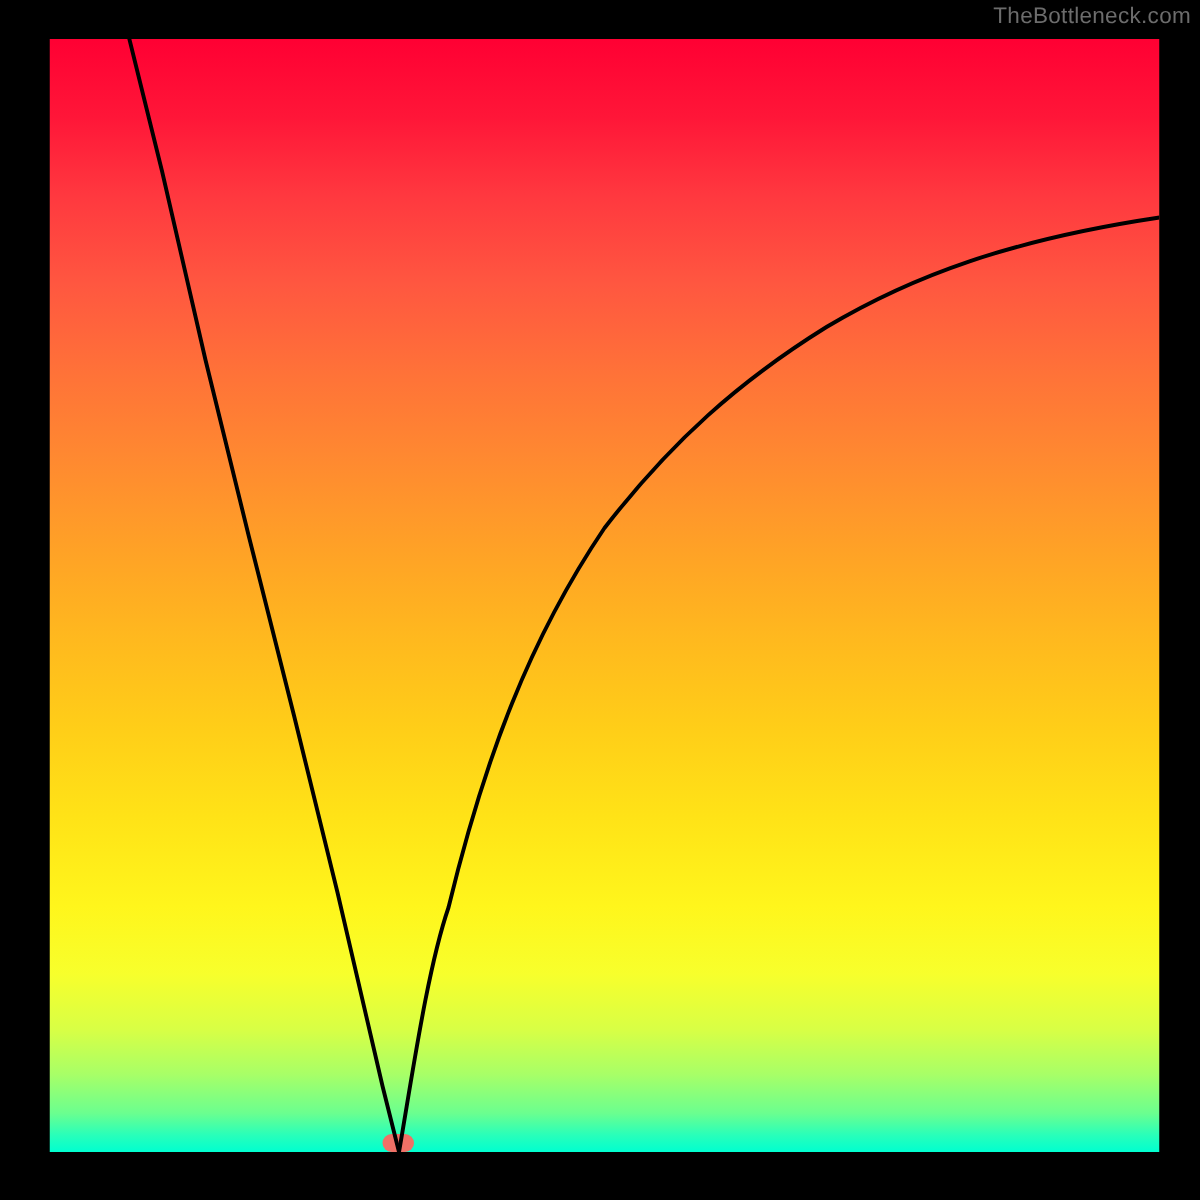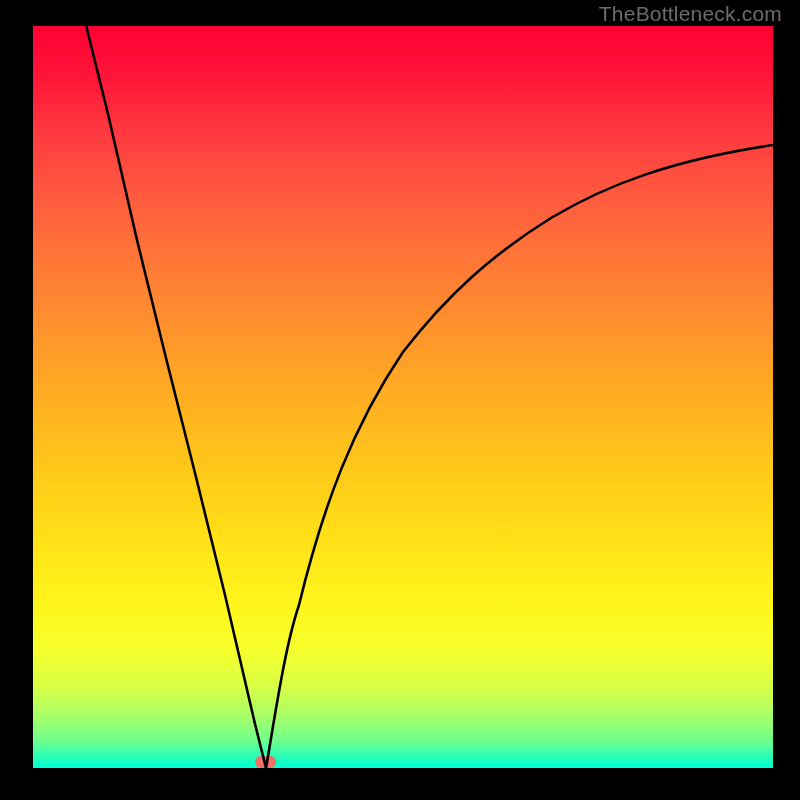--- a/index.html
+++ b/index.html
@@ -7,23 +7,23 @@
     width: 800px;
     height: 800px;
     background: #000;
     position: relative;
     font-family: Arial, Helvetica, sans-serif;
     overflow: hidden;
   }
   .watermark {
     position: absolute;
     top: 2px;
-    right: 18px;
+    right: 6px;
     color: #6c6c6c;
-    font-size: 21px;
+    font-size: 15px;
     font-weight: 500;
     letter-spacing: 0.2px;
     z-index: 30;
   }
   .outer-frame {
     position: absolute;
     left: 0; top: 0;
     width: 800px; height: 800px;
     background: #000;
   }

